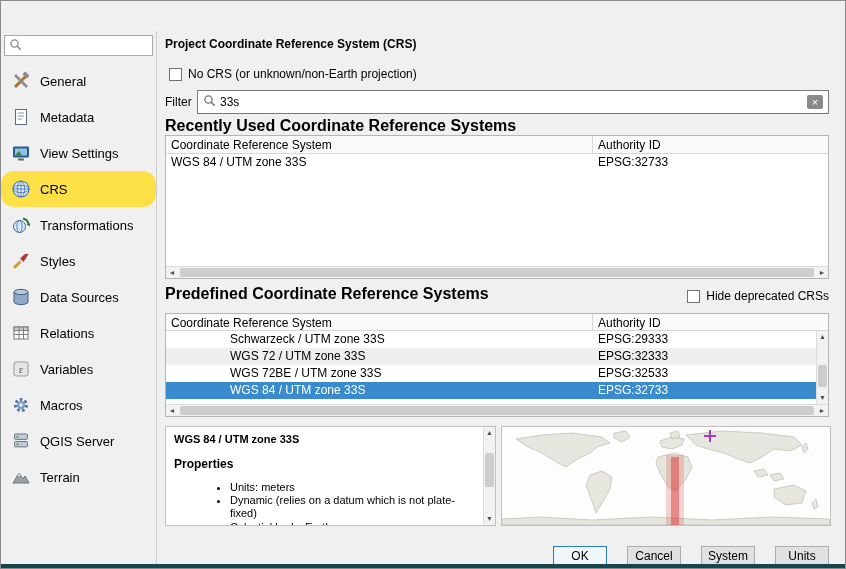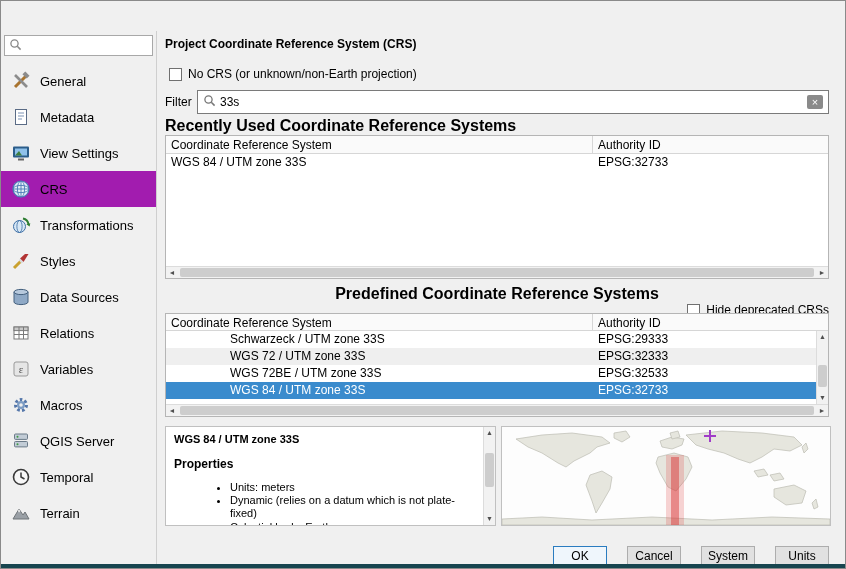--- a/index.html
+++ b/index.html
@@ -23,21 +23,21 @@
   
   .sidebar { position:absolute; top:30px; left:0; bottom:4px; width:156px; background:#f0f0f0;
              border-right:1px solid #cfcfcf; overflow:hidden; }
   .sidebar-search { position:absolute; top:4px; left:3px; width:149px; height:21px; background:#fff;
                     border:1px solid #a8a8a8; display:flex; align-items:center; padding:0 4px; }
   .sidebar-search input { border:none; outline:none; width:100%; font-size:12px;
                           font-family:"Liberation Sans",sans-serif; }
   .sidebar-items { position:absolute; top:32px; left:0; right:0; }
   .sidebar-item { height:36px; display:flex; align-items:center; padding-left:10px; font-size:13px; }
   .sidebar-item .icon { width:20px; height:20px; margin-right:9px; flex:0 0 auto; }
-  .sidebar-item.selected { background:#a21caf; }
+  .sidebar-item.selected { background:#fde047;border-radius:13px; }
 
   
   .main { position:absolute; left:156px; top:30px; right:0; bottom:4px; background:#f0f0f0; }
   .main-title { position:absolute; left:8px; top:6px; font-weight:bold; font-size:12px; }
 
   .checkbox { display:inline-block; width:13px; height:13px; background:#fff;
               border:1px solid #707070; vertical-align:middle; flex:0 0 auto; }
 
   .no-crs-row { position:absolute; left:12px; top:36px; display:flex; align-items:center; gap:6px; }
 
@@ -46,21 +46,21 @@
   .filter-label { width:32px; }
   .filter-input { flex:1; height:21px; background:#fff; border:1px solid #7a7a7a;
                   display:flex; align-items:center; padding:11px 5px; gap:4px; }
   .filter-input input { border:none; outline:none; flex:1; font-size:12px;
                         font-family:"Liberation Sans",sans-serif; }
   .clear-btn { width:16px; height:14px; background:#8a8a8a; color:#fff; border-radius:2px;
                font-size:11px; line-height:14px; text-align:center; flex:0 0 auto; }
 
   .section-title { font-weight:bold; font-size:16px; }
   .recent-title { position:absolute; left:8px; top:86px; }
-  .predef-row { position:absolute; left:8px; right:16px; top:254px; display:flex; align-items:center;flex-direction:column; }
+  .predef-row { position:absolute; left:8px; right:16px; top:254px; display:flex; align-items:flex-end; }
   .hide-dep { margin-left:auto; display:flex; align-items:center; gap:6px; }
 
   
   .table { position:absolute; background:#fff; border:1px solid #b5b5b5; }
   .recent-table { left:8px; right:16px; top:104px; height:144px; }
   .predefined-table { left:8px; right:16px; top:282px; height:104px; }
 
   .thead { display:flex; background:#fafafa; border-bottom:1px solid #d6d6d6; height:18px; }
   .predefined-table .thead { height:17px; }
   .th { font-size:12px; padding:1px 5px; line-height:16px; }
@@ -265,29 +265,20 @@
           <svg width="20" height="20" viewBox="0 0 20 20">
             <rect x="3.5" y="3" width="13" height="5.4" rx="1" fill="#c2ccd6" stroke="#6b7a88"></rect>
             <rect x="3.5" y="10.5" width="13" height="5.4" rx="1" fill="#c2ccd6" stroke="#6b7a88"></rect>
             <circle cx="6.5" cy="5.7" r="1" fill="#3f9b45"></circle>
             <circle cx="6.5" cy="13.2" r="1" fill="#3f9b45"></circle>
           </svg>
         </span>
         <span class="label">QGIS Server</span>
       </div>
 
-      <div class="sidebar-item">
-        <span class="icon">
-          <svg width="20" height="20" viewBox="0 0 20 20">
-            <circle cx="10" cy="10" r="7.5" fill="#f7f7f7" stroke="#3a3a3a" stroke-width="1.6"></circle>
-            <path d="M10 5.5 V10 L13.5 12" fill="none" stroke="#3a3a3a" stroke-width="1.5"></path>
-          </svg>
-        </span>
-        <span class="label">Temporal</span>
-      </div>
 
       <div class="sidebar-item">
         <span class="icon">
           <svg width="20" height="20" viewBox="0 0 20 20">
             <polygon points="2,16 8,6 12,12 14,9 18,16" fill="#9aa0a6" stroke="#6f7478"></polygon>
             <polygon points="6.8,8 8,6 9.4,8.2 8,9.4" fill="#e8e8e8"></polygon>
           </svg>
         </span>
         <span class="label">Terrain</span>
       </div>

